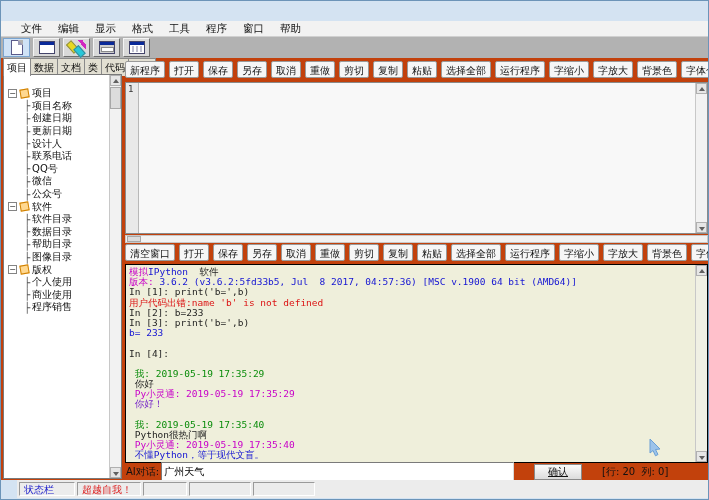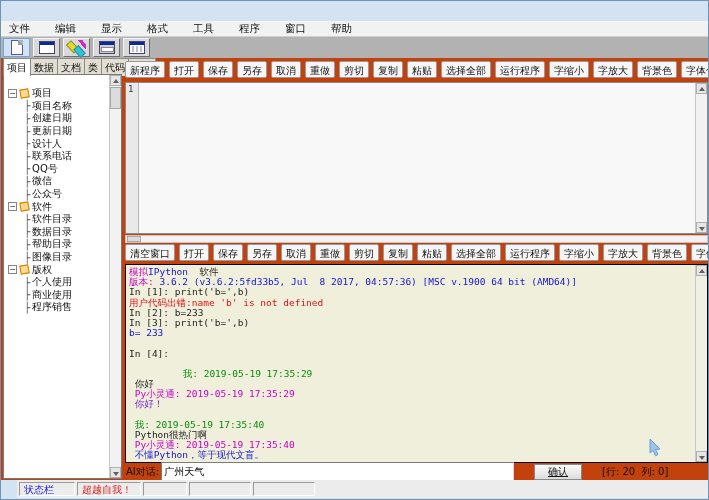--- a/index.html
+++ b/index.html
@@ -18,21 +18,21 @@
   .title-icon::before { content:""; position:absolute; left:0; top:0; width:100%; height:3px; background:#2a52a2; }
   .title-text { font-size:11px; color:#1c1c1c; }
   .win-controls { margin-left:auto; display:flex; gap:2px; }
   .win-btn {
     width:21px; height:13px; font-size:8px; line-height:11px; text-align:center;
     color:#444; background:linear-gradient(#fdfdfd,#d6d6d6); border:1px solid #9a9a9a; border-radius:2px;
   }
   
   .menu-bar {
     position:absolute; left:0; top:20px; width:709px; height:16px;
-    background:#f2f2f2; border-bottom:1px solid #d0d0d0; display:flex; align-items:center; padding-left:0;gap:9px;
+    background:#f2f2f2; border-bottom:1px solid #d0d0d0; display:flex; align-items:center; padding-left:12px;
   }
   .menu-item { font-size:10.5px; color:#111; padding:0 8px; }
   
   .main-toolbar {
     position:absolute; left:0; top:36px; width:709px; height:21px;
     background:#b2b2b2; display:flex; align-items:center; padding-left:2px; gap:3px;
   }
   .tool-btn {
     width:27px; height:19px; background:#d9d9d9;
     border-top:1px solid #f4f4f4; border-left:1px solid #f4f4f4;
@@ -334,21 +334,21 @@
           <div class="console-line"><span style="color: rgb(200, 0, 200);">模拟</span><span style="color: rgb(20, 20, 210);">IPython</span><span style="color: rgb(30, 30, 30);">  软件</span></div>
           <div class="console-line"><span style="color: rgb(200, 0, 200);">版本: </span><span style="color: rgb(20, 20, 210);">3.6.2 (v3.6.2:5fd33b5, Jul  8 2017, 04:57:36) [MSC v.1900 64 bit (AMD64)]</span></div>
           <div class="console-line"><span style="color: rgb(30, 30, 30);">In [1]: print('b=',b)</span></div>
           <div class="console-line"><span style="color: rgb(220, 20, 20);">用户代码出错:name 'b' is not defined</span></div>
           <div class="console-line"><span style="color: rgb(30, 30, 30);">In [2]: b=233</span></div>
           <div class="console-line"><span style="color: rgb(30, 30, 30);">In [3]: print('b=',b)</span></div>
           <div class="console-line"><span style="color: rgb(20, 20, 210);">b= 233</span></div>
           <div class="console-line"></div>
           <div class="console-line"><span style="color: rgb(30, 30, 30);">In [4]:</span></div>
           <div class="console-line"></div>
-          <div class="console-line"><span style="color: rgb(10, 140, 10); margin-left: 48px;"> 我: 2019-05-19 17:35:29</span></div>
+          <div class="console-line"><span style="color: rgb(10, 140, 10);"> 我: 2019-05-19 17:35:29</span></div>
           <div class="console-line"><span style="color: rgb(30, 30, 30);"> 你好</span></div>
           <div class="console-line"><span style="color: rgb(200, 0, 200);"> Py小灵通: 2019-05-19 17:35:29</span></div>
           <div class="console-line"><span style="color: rgb(120, 40, 200);"> 你好！</span></div>
           <div class="console-line"></div>
           <div class="console-line"><span style="color: rgb(10, 140, 10);"> 我: 2019-05-19 17:35:40</span></div>
           <div class="console-line"><span style="color: rgb(30, 30, 30);"> Python很热门啊</span></div>
           <div class="console-line"><span style="color: rgb(200, 0, 200);"> Py小灵通: 2019-05-19 17:35:40</span></div>
           <div class="console-line"><span style="color: rgb(20, 20, 210);"> 不懂Python，等于现代文盲。</span></div>
         </div>
       <div class="vscroll">

